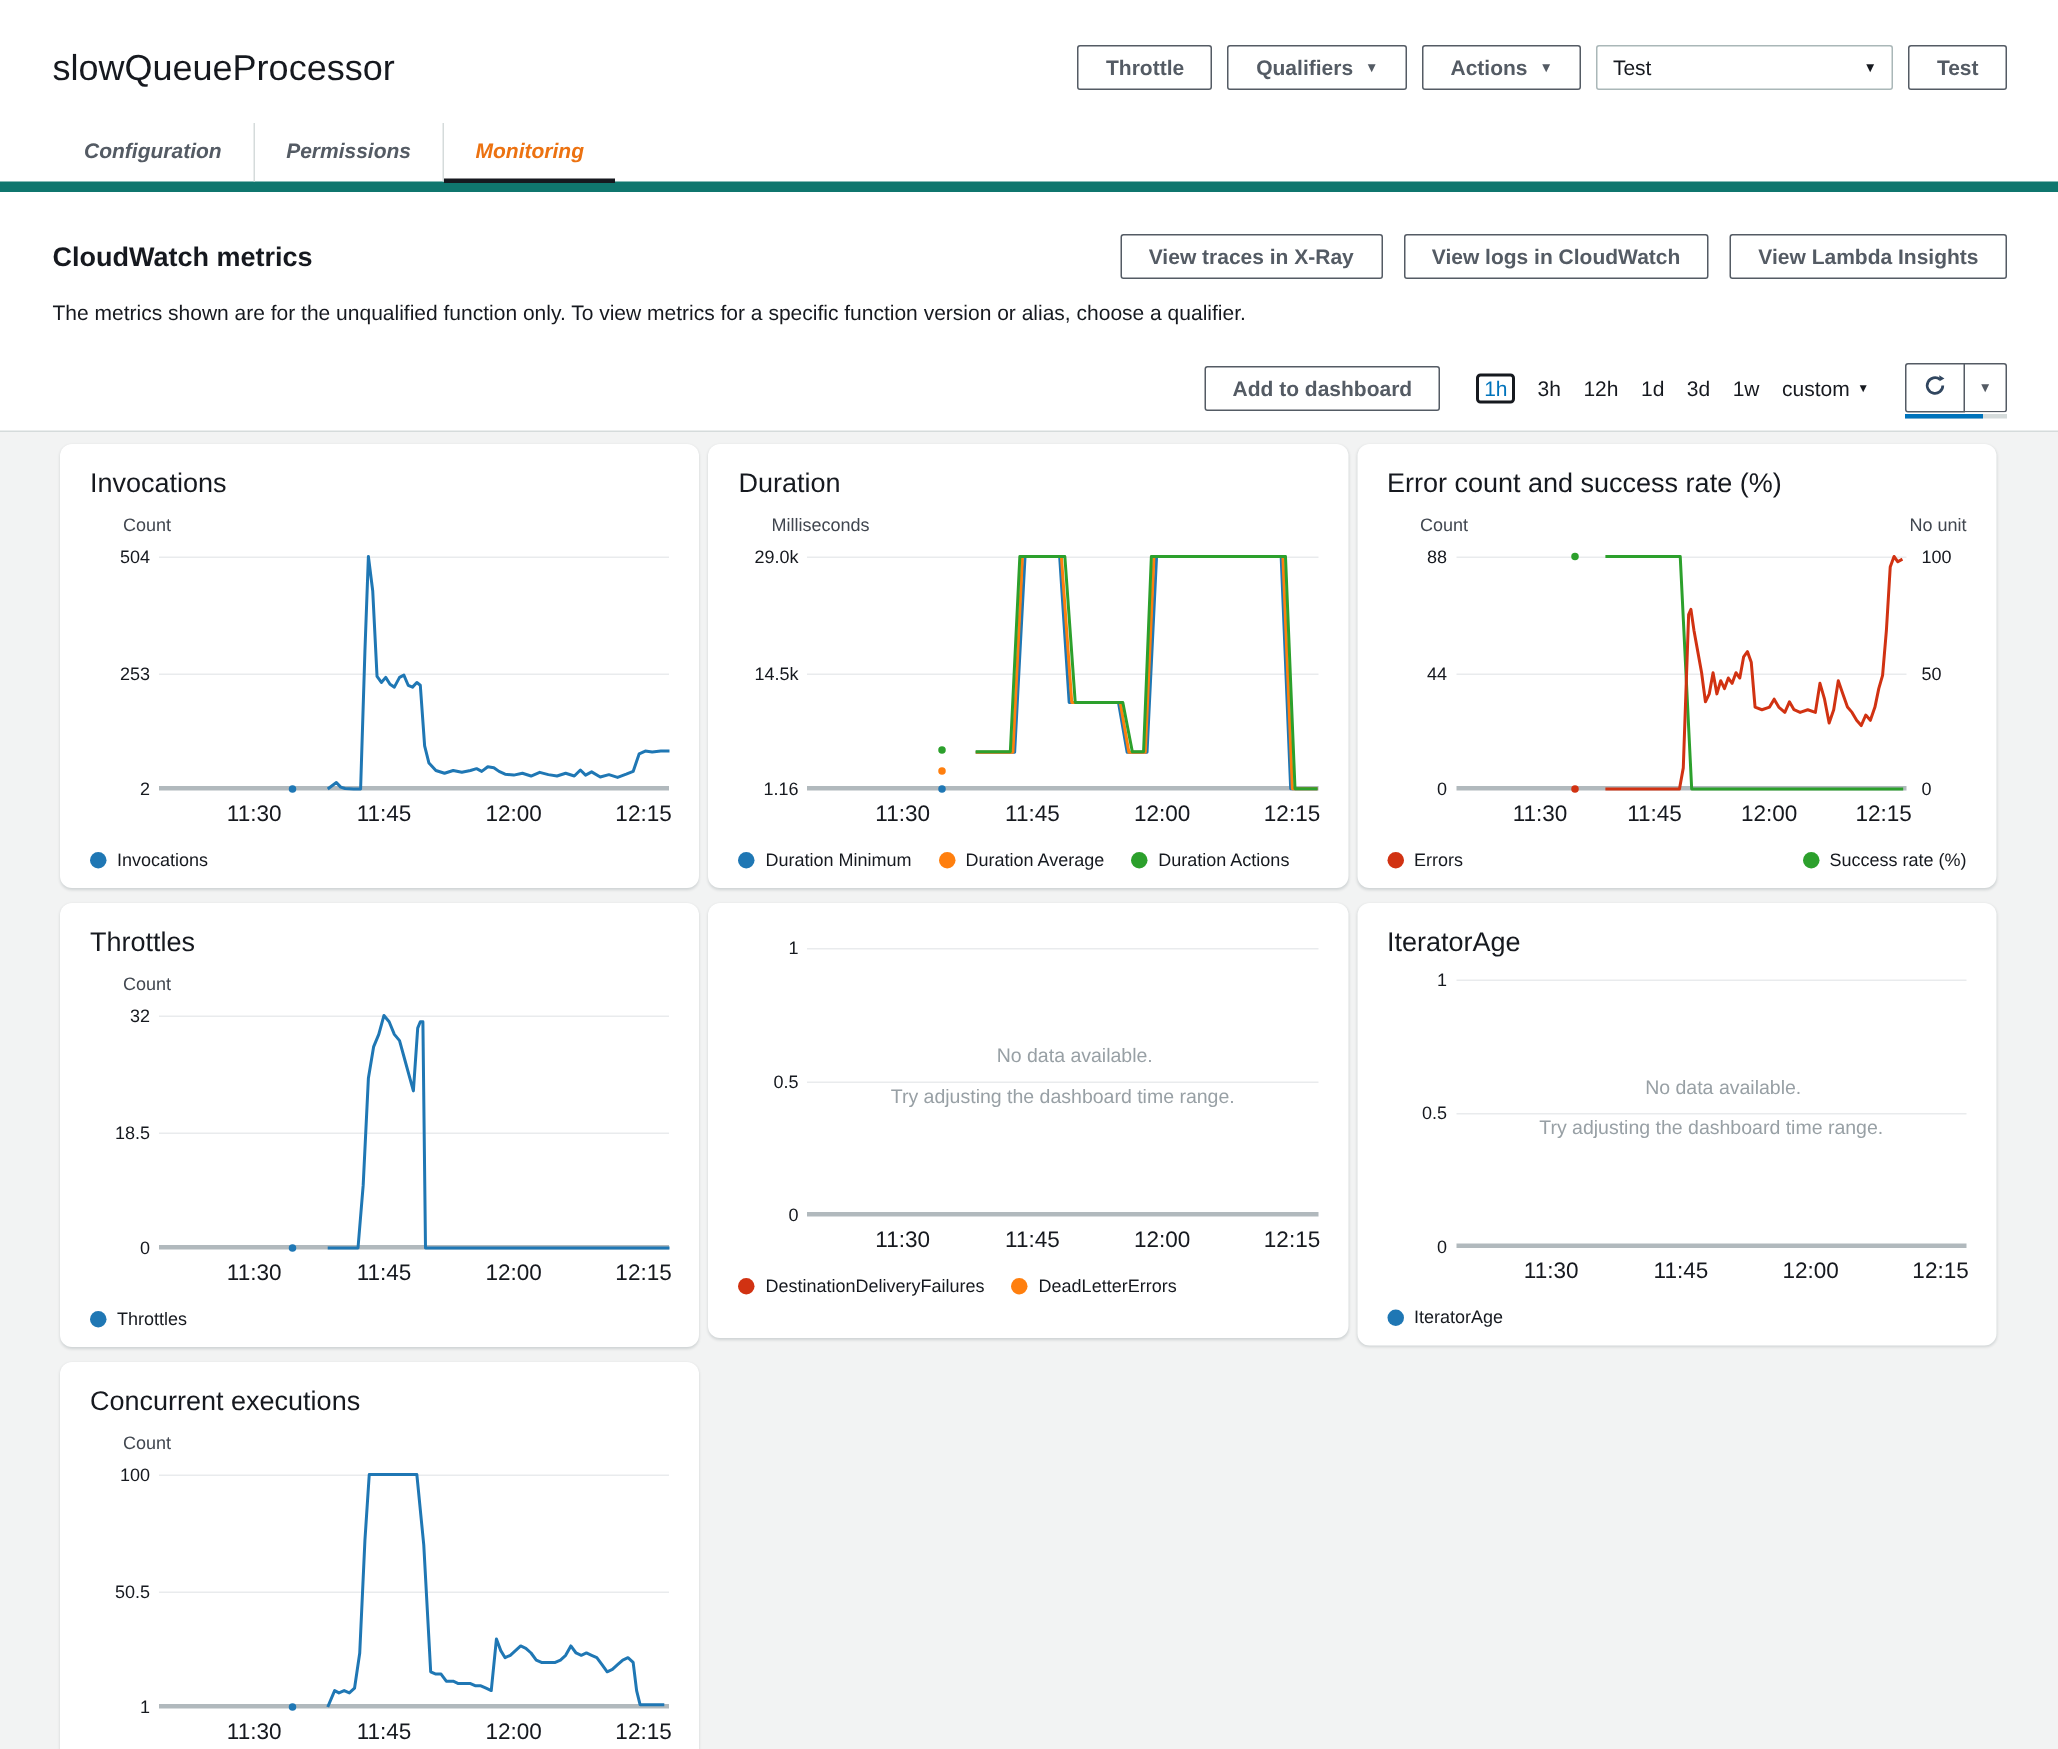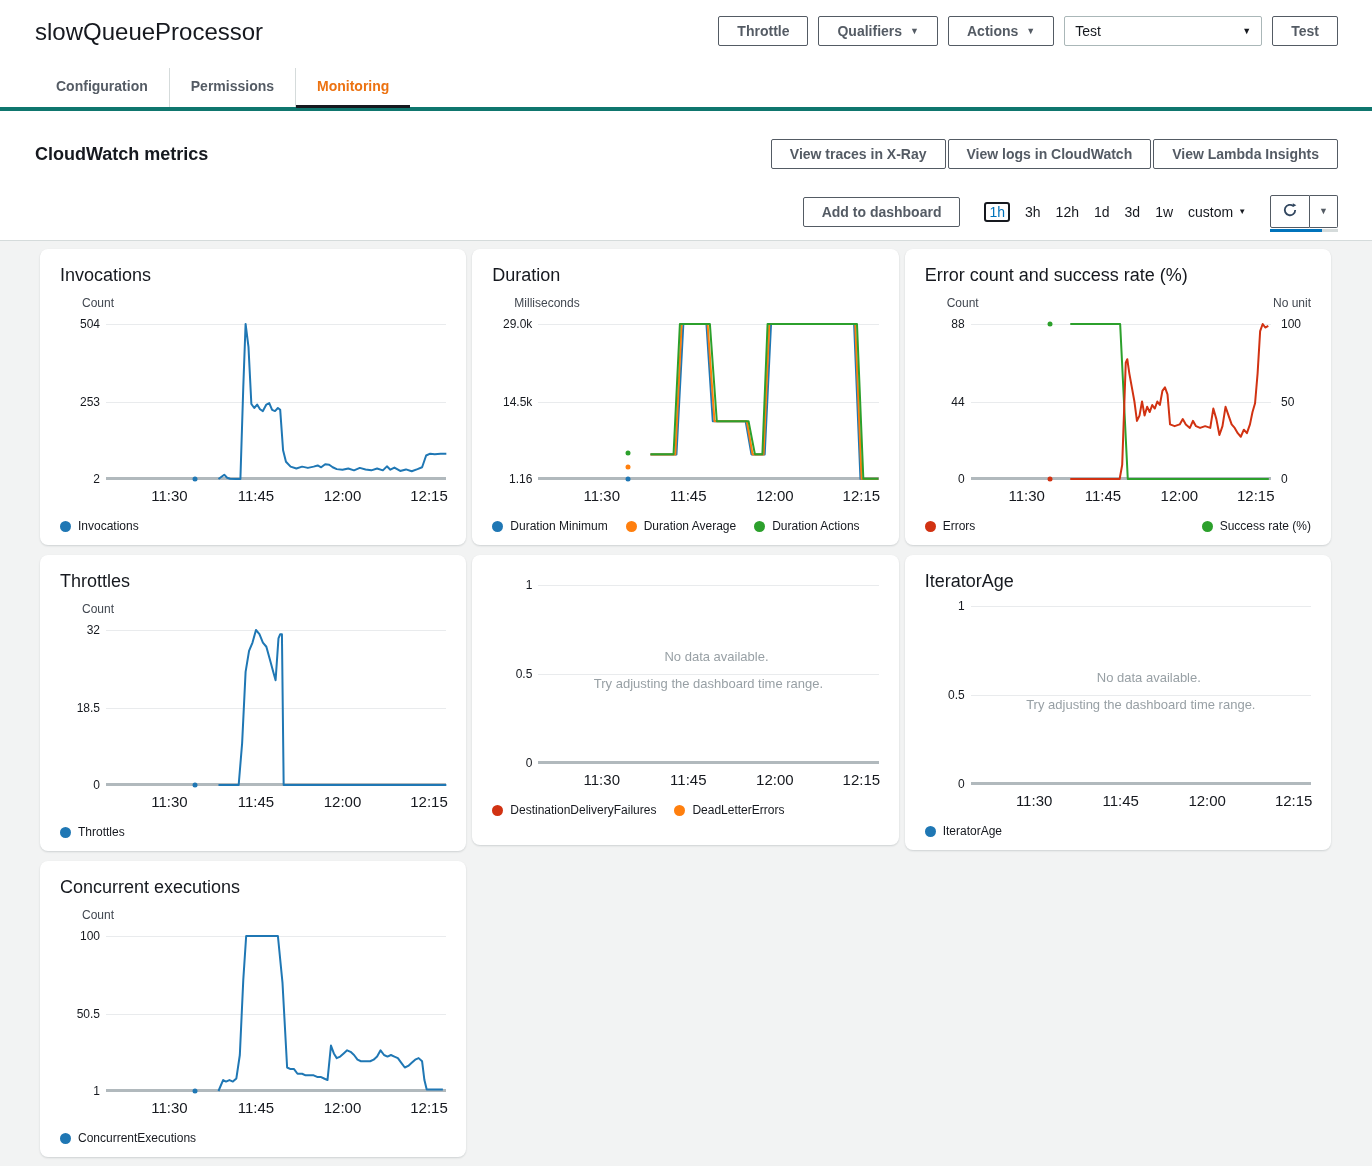--- a/index.html
+++ b/index.html
@@ -5,50 +5,50 @@
   * { box-sizing: border-box; margin: 0; padding: 0; }
   html,body { background:#f2f3f3; }
   body {
     width: 1372px; min-height: 1166px;
     font-family: "Liberation Sans", "DejaVu Sans", sans-serif;
     color:#16191f;
   }
   .page-top { background:#fff; }
 
   
-  .topbar { display:flex; align-items:flex-start; justify-content:space-between; padding:16px 34px 0 35px; }
+  .topbar { display:flex; align-items:flex-start; justify-content:space-between; padding:30px 34px 0 35px; }
   .topbar h1 { font-size:24px; font-weight:500; color:#16191f; padding-top:2px; }
   .topbar-actions { display:flex; gap:10px; align-items:flex-end; }
   .btn {
     background:#fff; border:1px solid #545b64; border-radius:2px;
     color:#545b64; font-weight:700; font-size:14px; padding:6px 18px;
     font-family:inherit; cursor:pointer; white-space:nowrap; display:inline-flex; align-items:center; gap:8px;
   }
   .caret { font-size:9px; color:#545b64; line-height:1; }
   .select-box {
     width:198px; border:1px solid #aab7b8; border-radius:2px; background:#fff;
     font-size:14px; color:#16191f; padding:6px 10px; display:flex; justify-content:space-between; align-items:center; cursor:pointer;
   }
   .select-box .caret { color:#16191f; }
 
   
-  .tabs { display:flex; padding:0 35px; margin-top:22px; border-bottom:4px solid #0f766e; }
+  .tabs { display:flex; padding:0 35px; margin-top:22px; border-bottom:7px solid #0f766e;font-style:italic; }
   .tab {
     font-size:14px; font-weight:700; color:#545b64; padding:10px 21px 13px;
     cursor:pointer; position:relative;
   }
   .tab + .tab { border-left:1px solid #d5dbdb; }
   .tab.active { color:#ec7211; }
   .tab.active::after { content:""; position:absolute; left:0; right:0; bottom:-1px; height:3px; background:#16191f; }
 
   
   .metrics-head { padding:28px 34px 0 35px; }
   .mh-row { display:flex; justify-content:space-between; align-items:center; }
   .mh-row h2 { font-size:18px; font-weight:700; color:#16191f; }
-  .mh-buttons { display:flex; gap:2px; }
+  .mh-buttons { display:flex; gap:14px; }
   .desc { font-size:14px; color:#16191f; margin-top:14px; }
 
   .toolbar { display:flex; justify-content:flex-end; align-items:center; gap:24px; padding:26px 34px 12px 35px; border-bottom:1px solid #d5dbdb; }
   .time-ranges { display:flex; align-items:center; gap:15px; font-size:14px; }
   .trange { color:#16191f; font-weight:500; cursor:pointer; display:inline-flex; align-items:center; gap:5px; }
   .trange.selected { color:#0073bb; border:2px solid #16191f; border-radius:3px; padding:0 3px; }
   .trange .caret { font-size:8px; color:#16191f; }
   .refresh-group { position:relative; display:flex; }
   .icon-btn {
     background:#fff; border:1px solid #545b64; padding:6px 11px; cursor:pointer;
@@ -133,20 +133,21 @@
             <span>View traces in X-Ray</span>
           </button>
         <button class="btn">
             <span>View logs in CloudWatch</span>
           </button>
         <button class="btn">
             <span>View Lambda Insights</span>
           </button>
       </div>
     </div>
+    <p class="desc">The metrics shown are for the unqualified function only. To view metrics for a specific function version or alias, choose a qualifier.</p>
   </section>
 
   <div class="toolbar">
     <button class="btn">
         <span>Add to dashboard</span>
       </button>
     <div class="time-ranges">
       <span class="trange selected">1h</span>
       <span class="trange">3h</span>
       <span class="trange">12h</span>

